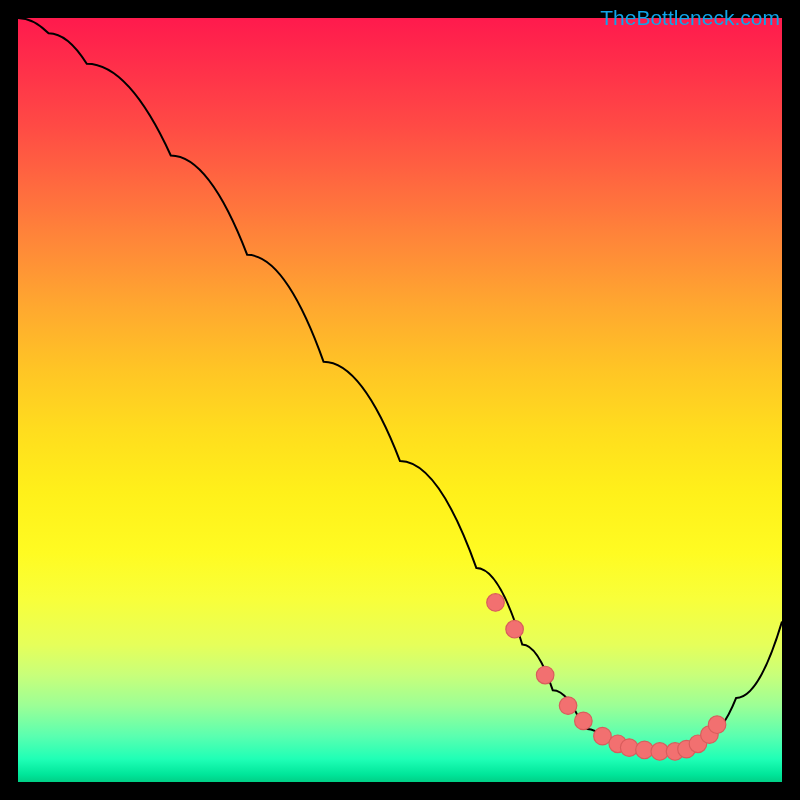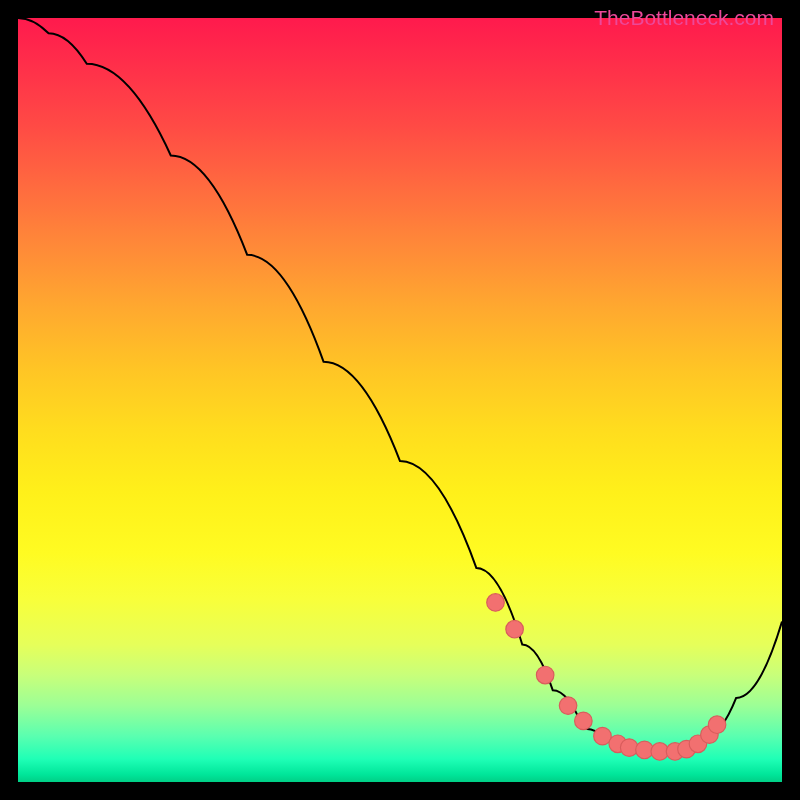--- a/index.html
+++ b/index.html
@@ -7,22 +7,22 @@
     width: 800px;
     height: 800px;
     background: #000000;
     position: relative;
     font-family: Arial, sans-serif;
     overflow: hidden;
   }
   .watermark {
     position: absolute;
     top: 6px;
-    right: 26px;
-    color: #ec4899;
+    right: 20px;
+    color: #0ea5e9;
     font-size: 21px;
     font-weight: 500;
     z-index: 10;
   }
   .plot-area {
     position: absolute;
     top: 18px;
     left: 18px;
     width: 764px;
     height: 764px;

